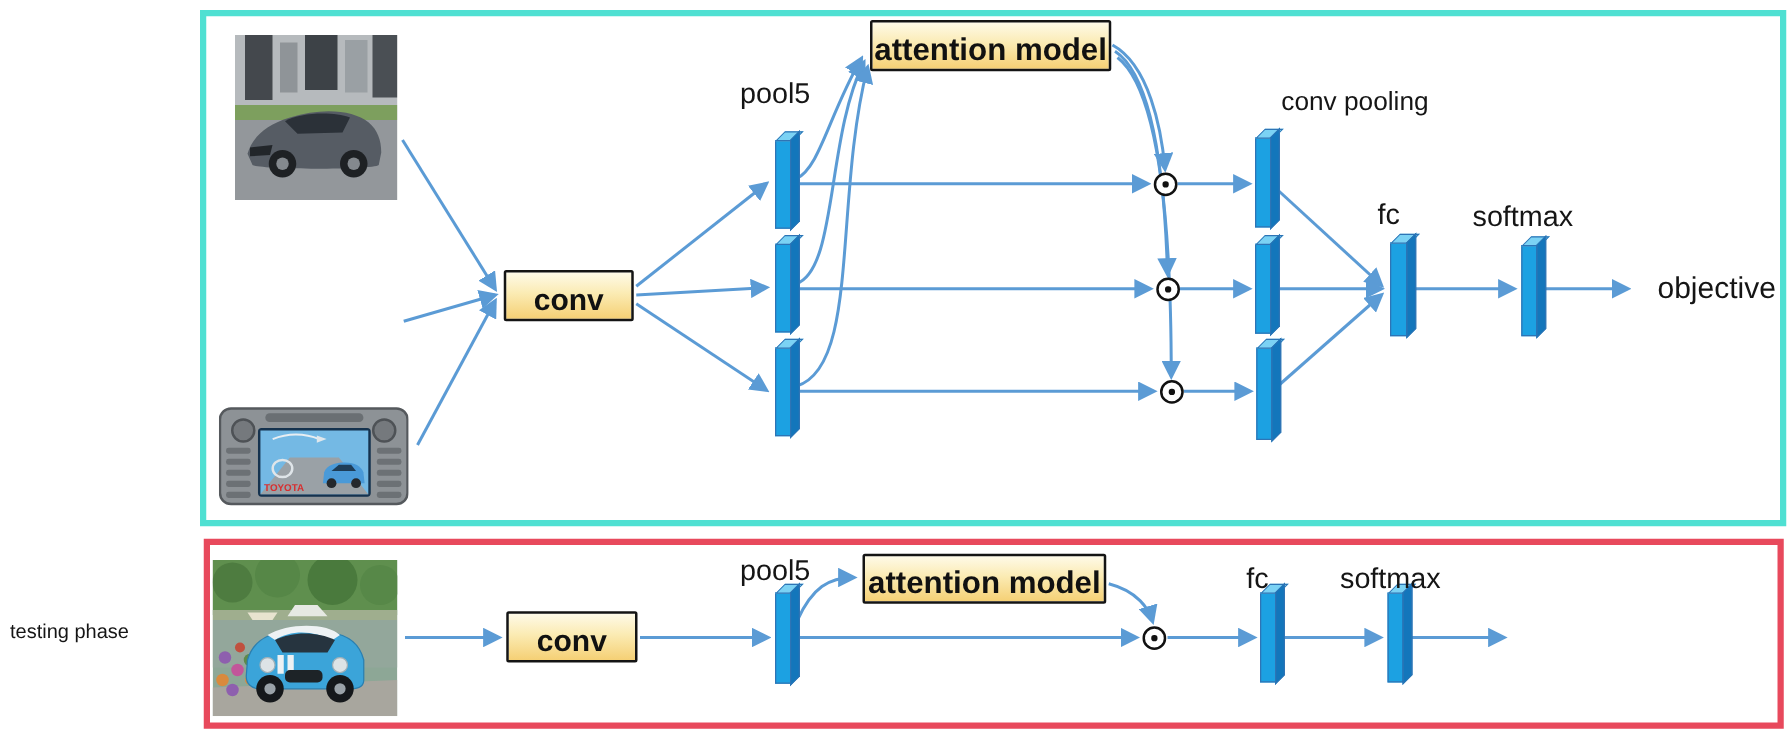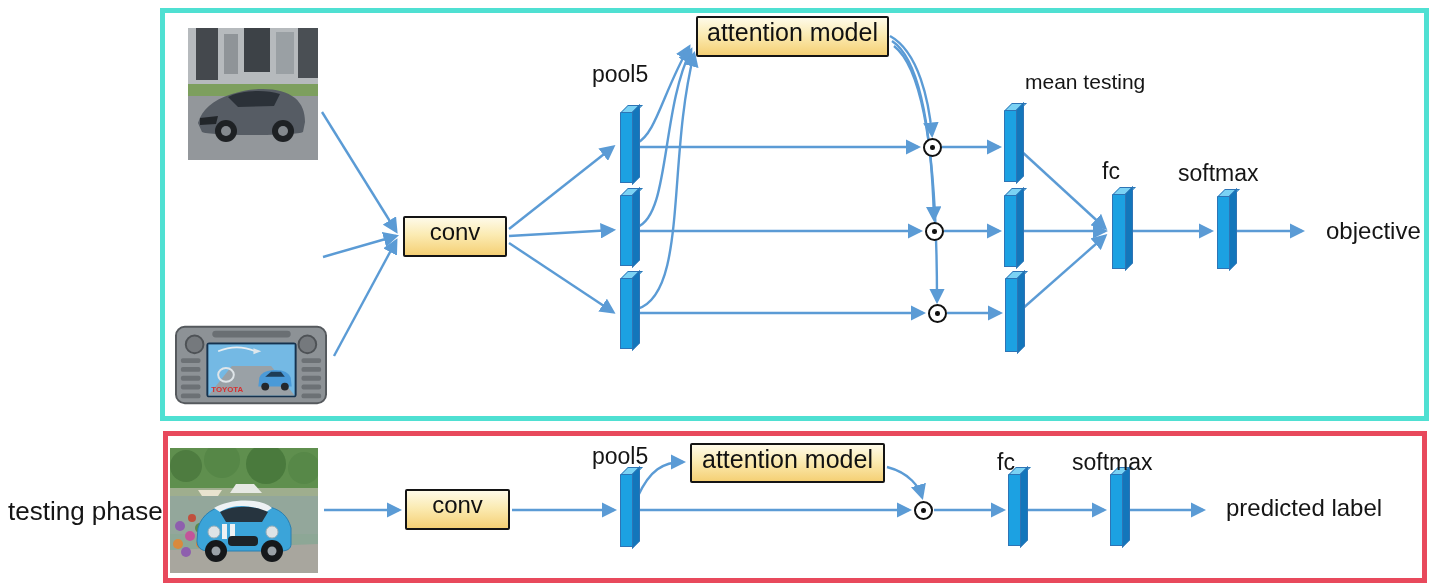--- a/index.html
+++ b/index.html
@@ -19,25 +19,26 @@
   .lbl.center { text-align:left; }
 
   .photo { position:absolute; z-index:2; overflow:hidden; }
   .photo svg { display:block; width:100%; height:100%; }
 
   svg.connectors { position:absolute; left:0; top:0; z-index:3; }
   .arw { fill:none; stroke:#5B9BD5; stroke-width:2.4px; }
 
   .ybox {
     position:absolute; z-index:4;
-    display:flex; align-items:flex-start; justify-content:center;
+    display:flex; align-items:flex-end; justify-content:center;
     background: linear-gradient(180deg,#FEFAE8 0%,#FBEBB3 45%,#F5D075 100%);
     border: 2.5px solid #141414;
     border-radius: 2px;
     color:#111;
+    font-weight:bold;
   }
 
   .bar { position:absolute; z-index:4; width:13px; height:72px; background:#1CA1E2; border:1px solid #2E74B5; }
   .bar::before {
     content:""; position:absolute; left:-1px; bottom:100%;
     width:calc(100% + 2px); height:6px;
     background:#7BD2F4; border:1px solid #2E74B5;
     transform: skewX(-45deg); transform-origin: 0 100%;
   }
   .bar::after {
@@ -59,21 +60,21 @@
   }
 </style>
 </head>
 <body>
 
 <div class="canvas">
 
   <div class="phase-box training"></div>
   <div class="phase-box testing"></div>
 
-  <div class="lbl" style="left:8px; top:497px; font-size:26px;">testing phase</div>
+  <div class="lbl" style="left:8px; top:497px; font-size:16px;">testing phase</div>
 
   <div class="photo" style="left:188px; top:28px; width:130px; height:132px;">
     <svg viewBox="0 0 130 132">
       <rect width="130" height="132" fill="#c4c8cb"></rect>
       <rect width="130" height="68" fill="#b6babd"></rect>
       <rect x="8" y="0" width="22" height="52" fill="#44484d"></rect>
       <rect x="36" y="6" width="14" height="40" fill="#8f9498"></rect>
       <rect x="56" y="0" width="26" height="44" fill="#3d4247"></rect>
       <rect x="88" y="4" width="18" height="42" fill="#9aa0a4"></rect>
       <rect x="110" y="0" width="20" height="50" fill="#4a4f54"></rect>
@@ -200,21 +201,21 @@
   </svg>
 
   <div class="ybox" style="left:403px; top:216px; width:104px; height:41px; font-size:24px;">
     <span>conv</span>
   </div>
   <div class="ybox" style="left:696px; top:16px; width:193px; height:41px; font-size:25px;">
     <span>attention model</span>
   </div>
 
   <div class="lbl center" style="left:592px; top:62px; width:72px; font-size:23px;">pool5</div>
-  <div class="lbl" style="left:1025px; top:70px; font-size:21px;">mean testing</div>
+  <div class="lbl" style="left:1025px; top:70px; font-size:21px;">conv pooling</div>
   <div class="lbl center" style="left:1102px; top:159px; width:36px; font-size:23px;">fc</div>
   <div class="lbl center" style="left:1178px; top:161px; width:88px; font-size:23px;">softmax</div>
   <div class="lbl" style="left:1326px; top:218px; font-size:24px;">objective</div>
 
   <div class="bar" style="left:620px; top:112px; height:71px;"></div>
   <div class="bar" style="left:620px; top:195px; height:71px;"></div>
   <div class="bar" style="left:620px; top:278px; height:71px;"></div>
   <div class="bar" style="left:1004px; top:110px; height:72px;"></div>
   <div class="bar" style="left:1004px; top:195px; height:72px;"></div>
   <div class="bar" style="left:1005px; top:278px; height:74px;"></div>
@@ -228,21 +229,20 @@
   <div class="ybox" style="left:405px; top:489px; width:105px; height:41px; font-size:24px;">
     <span>conv</span>
   </div>
   <div class="ybox" style="left:690px; top:443px; width:195px; height:40px; font-size:25px;">
     <span>attention model</span>
   </div>
 
   <div class="lbl center" style="left:592px; top:444px; width:72px; font-size:23px;">pool5</div>
   <div class="lbl center" style="left:997px; top:450px; width:36px; font-size:23px;">fc</div>
   <div class="lbl center" style="left:1072px; top:450px; width:88px; font-size:23px;">softmax</div>
-  <div class="lbl" style="left:1226px; top:495px; font-size:24px;">predicted label</div>
 
   <div class="bar" style="left:620px; top:474px; height:73px;"></div>
   <div class="bar" style="left:1008px; top:474px; height:72px;"></div>
   <div class="bar" style="left:1110px; top:474px; height:72px;"></div>
 
   <div class="odot" style="left:914px; top:501px;"></div>
 
 </div>
 
 </body></html>

